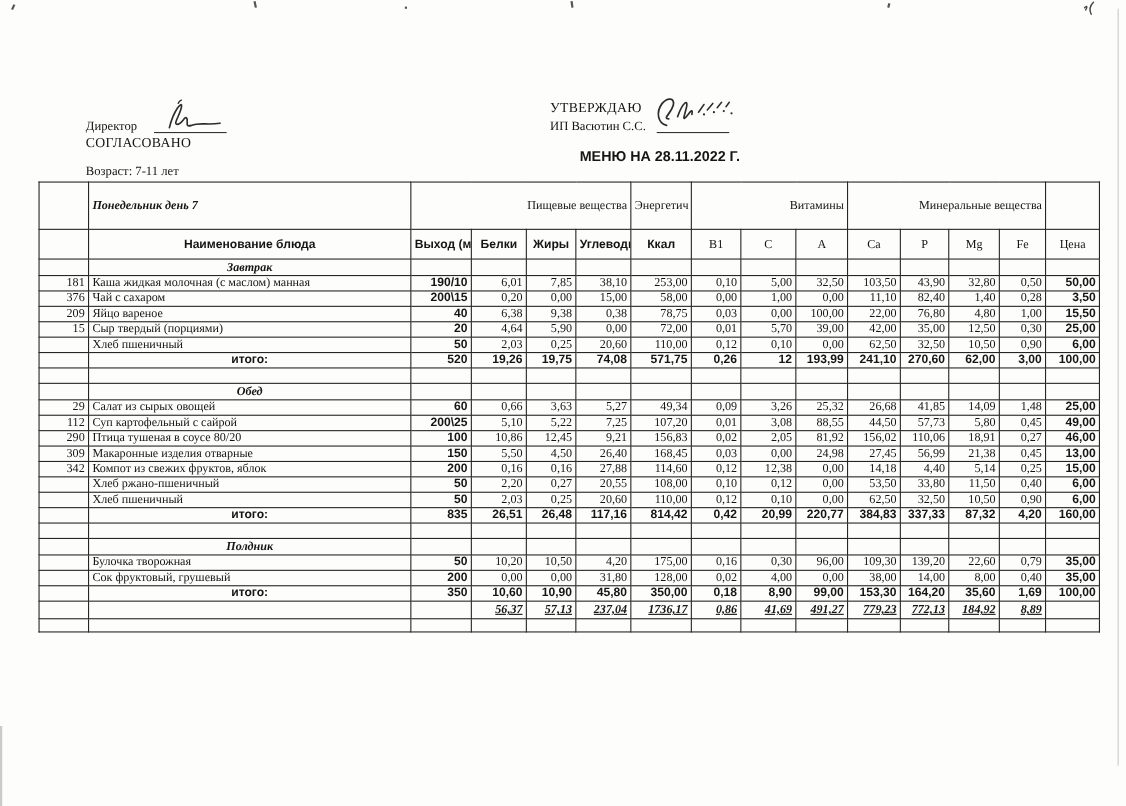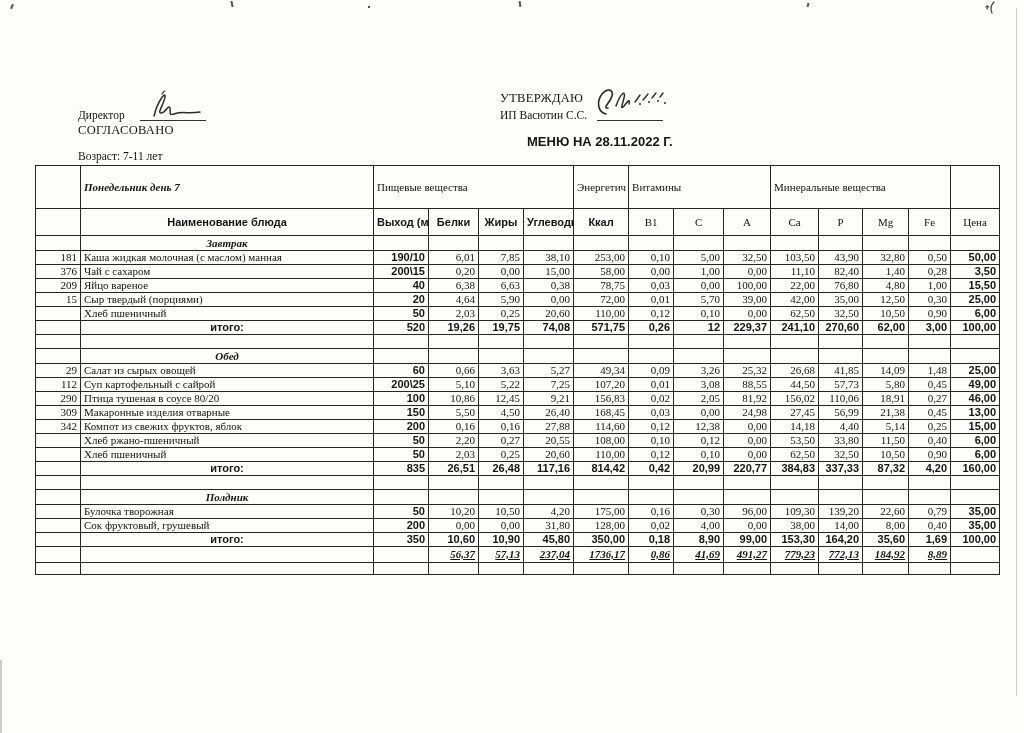--- a/index.html
+++ b/index.html
@@ -14,21 +14,21 @@
   .doc-title{font-family:"Liberation Sans",sans-serif;font-weight:bold;font-size:13px;}
   .age{font-size:11.5px;}
 
   
   table.menu{border-collapse:collapse;table-layout:fixed;width:964px;}
   table.menu td{border:1px solid #262626;padding:0 3px;font-size:11px;line-height:13px;
                 overflow:hidden;white-space:nowrap;vertical-align:middle;}
   tr.h1 td{height:42px;}
   tr.h2 td{height:26px;}
   .day{vertical-align:bottom;font-style:italic;font-weight:bold;font-size:11.5px;padding-left:5px;margin-left:46px;}
-  .gh{text-align:left;font-size:11px;}
+  .gh{text-align:right;font-size:11px;}
   .pre{white-space:pre-line;line-height:11px;text-align:center;}
   .ch{font-family:"Liberation Sans",sans-serif;font-weight:bold;text-align:center;font-size:10.5px;}
   .chs{text-align:center;font-size:11px;}
   .num{text-align:right;}
   .bold-sans{font-family:"Liberation Sans",sans-serif;font-weight:bold;font-size:10.5px;}
   .sec{font-weight:bold;font-style:italic;text-align:center;font-size:11.5px;}
   .total-label{font-family:"Liberation Sans",sans-serif;font-weight:bold;text-align:center;font-size:10.5px;}
   .gt{font-weight:bold;font-style:italic;text-decoration:underline;font-size:11px;}
 
   
@@ -175,21 +175,21 @@
           <td class="num">82,40</td>
           <td class="num">1,40</td>
           <td class="num">0,28</td>
           <td class="num bold-sans">3,50</td>
         </tr>
         <tr style="height: 14px;">
           <td class="num">209</td>
           <td>Яйцо вареное</td>
           <td class="num bold-sans">40</td>
           <td class="num">6,38</td>
-          <td class="num">6,63</td>
+          <td class="num">9,38</td>
           <td class="num">0,38</td>
           <td class="num">78,75</td>
           <td class="num">0,03</td>
           <td class="num">0,00</td>
           <td class="num">100,00</td>
           <td class="num">22,00</td>
           <td class="num">76,80</td>
           <td class="num">4,80</td>
           <td class="num">1,00</td>
           <td class="num bold-sans">15,50</td>
@@ -231,21 +231,21 @@
         <tr style="height: 14px;">
           <td></td>
           <td class="total-label">итого:</td>
           <td class="num bold-sans">520</td>
           <td class="num bold-sans">19,26</td>
           <td class="num bold-sans">19,75</td>
           <td class="num bold-sans">74,08</td>
           <td class="num bold-sans">571,75</td>
           <td class="num bold-sans">0,26</td>
           <td class="num bold-sans">12</td>
-          <td class="num bold-sans">229,37</td>
+          <td class="num bold-sans">193,99</td>
           <td class="num bold-sans">241,10</td>
           <td class="num bold-sans">270,60</td>
           <td class="num bold-sans">62,00</td>
           <td class="num bold-sans">3,00</td>
           <td class="num bold-sans">100,00</td>
         </tr>
         <tr style="height: 14px;">
           <td></td>
           <td></td>
           <td></td>

